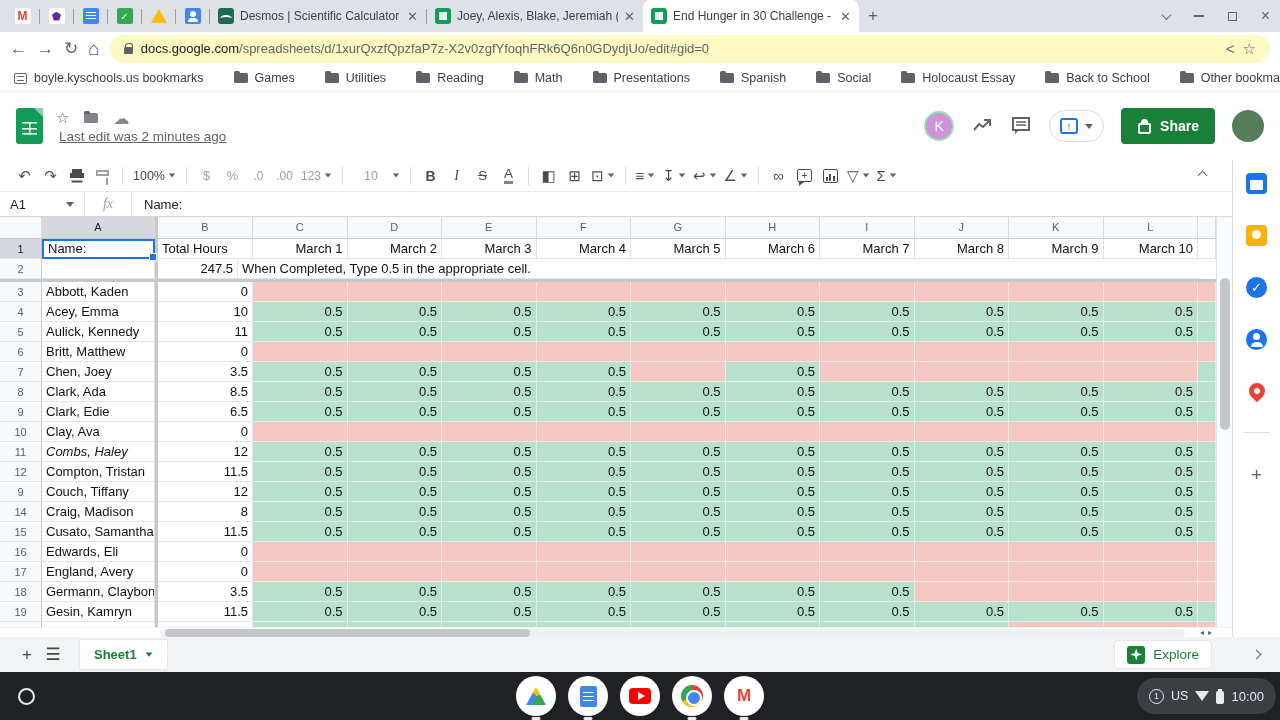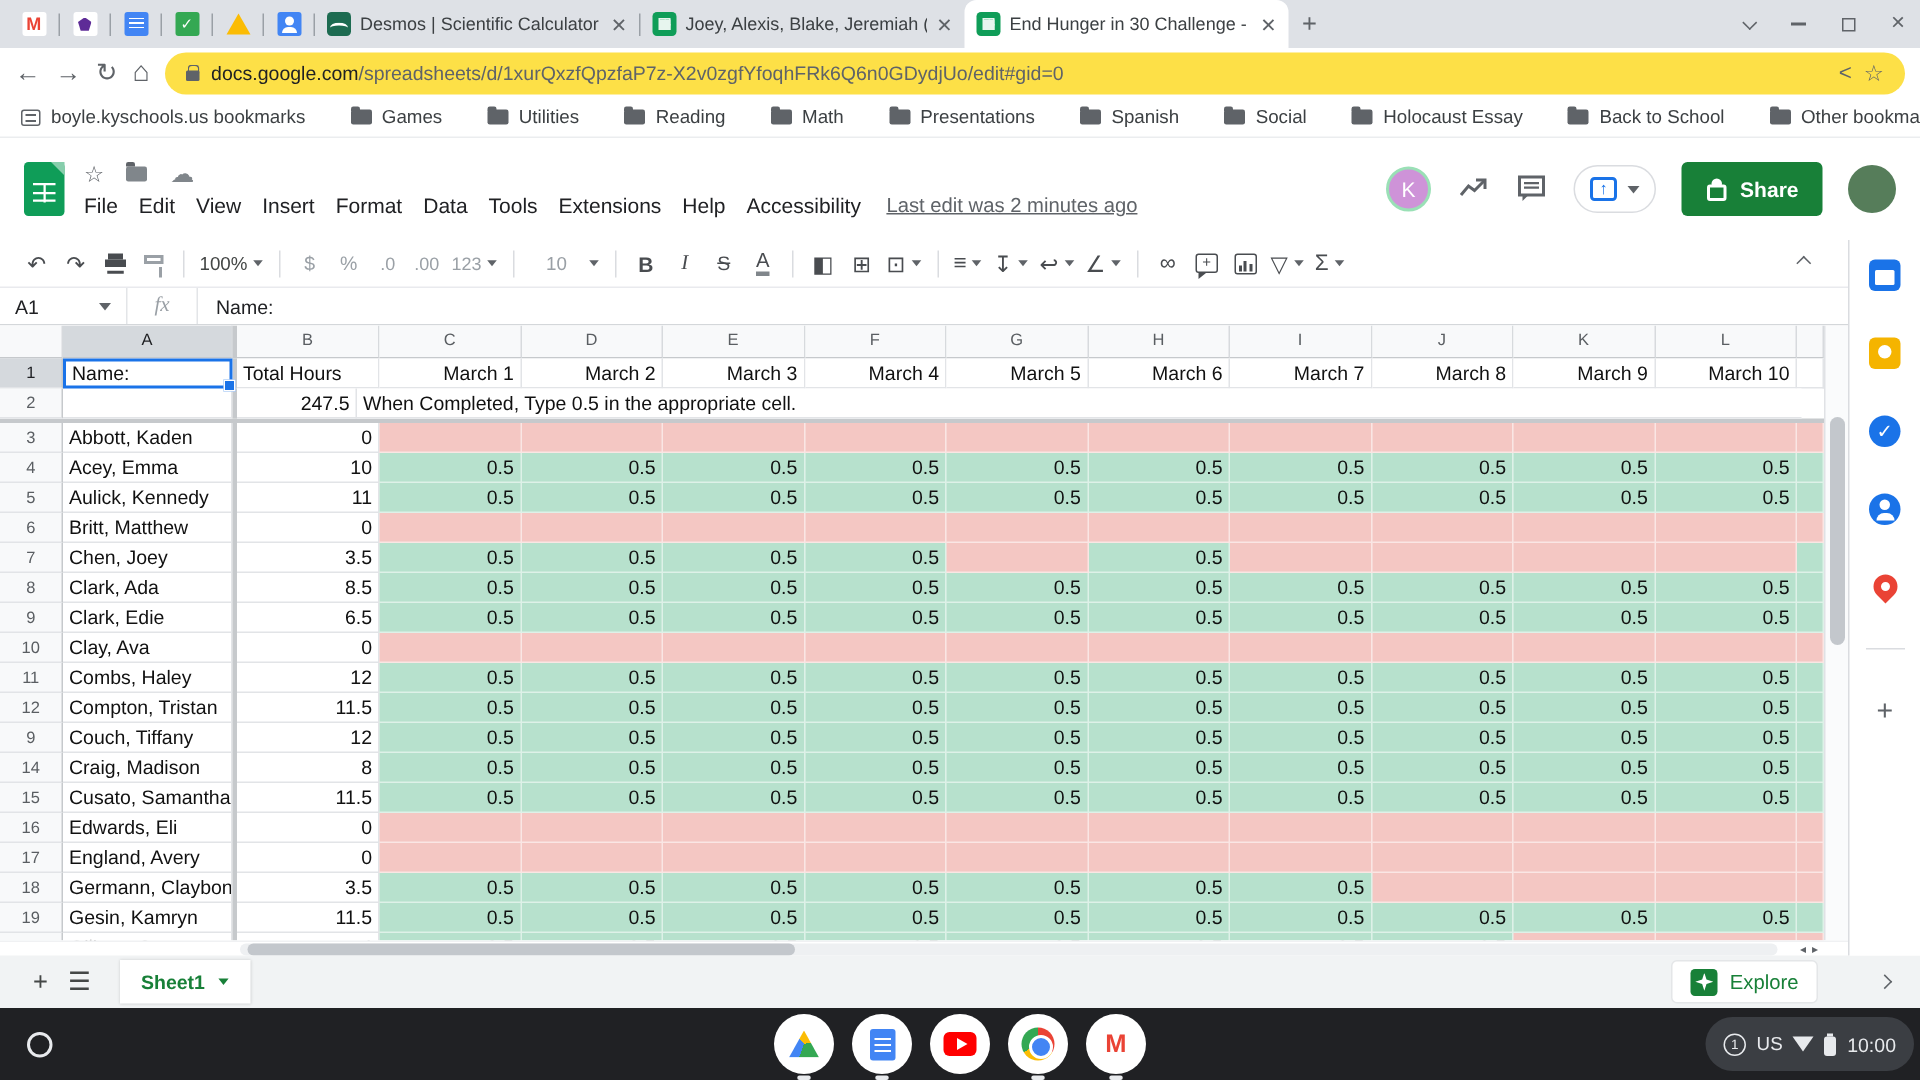--- a/index.html
+++ b/index.html
@@ -37,21 +37,21 @@
 .pin-docs::after{content:"";position:absolute;left:3px;top:4px;width:10px;height:8px;background:repeating-linear-gradient(#fff 0 1px,transparent 1px 3px);}
 .pin-class{width:16px;height:16px;background:#34a853;border-radius:2px;color:#fff;font-size:10px;display:flex;align-items:center;justify-content:center;}
 .pin-drive{width:0;height:0;border-left:8px solid transparent;border-right:8px solid transparent;border-bottom:14px solid #fbbc04;position:relative;filter:none;}
 .pin-contacts{width:16px;height:16px;background:#4285f4;border-radius:2px;position:relative;}
 .pin-contacts::after{content:"";position:absolute;left:5px;top:3px;width:6px;height:6px;border-radius:50%;background:#fff;}
 .pin-contacts::before{content:"";position:absolute;left:3px;bottom:2px;width:10px;height:4px;border-radius:5px 5px 0 0;background:#fff;}
 
 
 .addr{height:33px;background:#fff;display:flex;align-items:center;padding:0 10px;gap:10px;}
 .navic{color:#5f6368;font-size:17px;line-height:1;}
-.omni{flex:1;height:28px;background:#fde047;border-radius:14px;display:flex;align-items:center;padding:0 14px;font-size:13px;gap:8px;}
+.omni{flex:1;height:28px;background:#fef9c3;border-radius:14px;display:flex;align-items:center;padding:0 14px;font-size:13px;gap:8px;}
 .lock{width:9px;height:7px;background:#5f6368;border-radius:1px;position:relative;margin-top:3px;flex:none;}
 .lock::before{content:"";position:absolute;left:1.5px;top:-4px;width:6px;height:5px;border:1.5px solid #5f6368;border-bottom:none;border-radius:3px 3px 0 0;}
 .url{white-space:nowrap;overflow:hidden;flex:1;}
 .url .host{color:#202124;}
 .url .path{color:#5f6368;}
 .omni .inic{color:#5f6368;font-size:15px;flex:none;}
 .extrow{display:flex;align-items:center;gap:11px;}
 .ext{width:17px;height:17px;border-radius:3px;display:flex;align-items:center;justify-content:center;font-size:8px;color:#fff;flex:none;}
 .ext.rw{background:#8430ce;font-weight:bold;}
 .ext.cast{background:transparent;}
@@ -327,32 +327,20 @@
 
   <div class="shead">
     <div class="slogo"></div>
     <div class="tblock">
       <div class="trow">
         <span class="hic">☆</span>
         <span class="hic folder" style="background:#80868b;"></span>
         <span class="cloudic">☁</span>
       </div>
       <div class="mrow">
-        <span id="menu-items" style="display:flex;">
-            <span class="menu-item">File</span>
-            <span class="menu-item">Edit</span>
-            <span class="menu-item">View</span>
-            <span class="menu-item">Insert</span>
-            <span class="menu-item">Format</span>
-            <span class="menu-item">Data</span>
-            <span class="menu-item">Tools</span>
-            <span class="menu-item">Extensions</span>
-            <span class="menu-item">Help</span>
-            <span class="menu-item">Accessibility</span>
-          </span>
         <span class="lastedit">Last edit was 2 minutes ago</span>
       </div>
     </div>
     <div class="hright">
       <span class="avatarK">K</span>
       <svg width="22" height="22" viewBox="0 0 22 22">
           <polyline points="3,15 8,9 12,12 19,5" fill="none" stroke="#5f6368" stroke-width="2"></polyline>
           <polyline points="13,5 19,5 19,11" fill="none" stroke="#5f6368" stroke-width="2"></polyline>
         </svg>
       <svg width="22" height="22" viewBox="0 0 22 22">
@@ -619,21 +607,21 @@
         <div class="c rcell" style="width: 94.5px;"></div>
         <div class="c rcell" style="width: 94.5px;"></div>
         <div class="c rcell" style="width: 94.5px;"></div>
         <div class="c rcell" style="width: 94.5px;"></div>
         <div class="c rcell" style="width: 94.5px;"></div>
         <div class="c rcell" style="width: 94.5px;"></div>
         <div class="c rcell" style="width: 18px;"></div>
       </div>
       <div class="grow">
         <div class="c rhd" style="width: 42px;">11</div>
-        <div class="c " style="width: 113px;">Combs, Haley</div>
+        <div class="c " style="width: 113px; font-style: italic;">Combs, Haley</div>
         <div class="c divcol" style="width: 3px;"></div>
         <div class="c num" style="width: 95px;">12</div>
         <div class="c gcell" style="width: 94.5px;">0.5</div>
         <div class="c gcell" style="width: 94.5px;">0.5</div>
         <div class="c gcell" style="width: 94.5px;">0.5</div>
         <div class="c gcell" style="width: 94.5px;">0.5</div>
         <div class="c gcell" style="width: 94.5px;">0.5</div>
         <div class="c gcell" style="width: 94.5px;">0.5</div>
         <div class="c gcell" style="width: 94.5px;">0.5</div>
         <div class="c gcell" style="width: 94.5px;">0.5</div>

